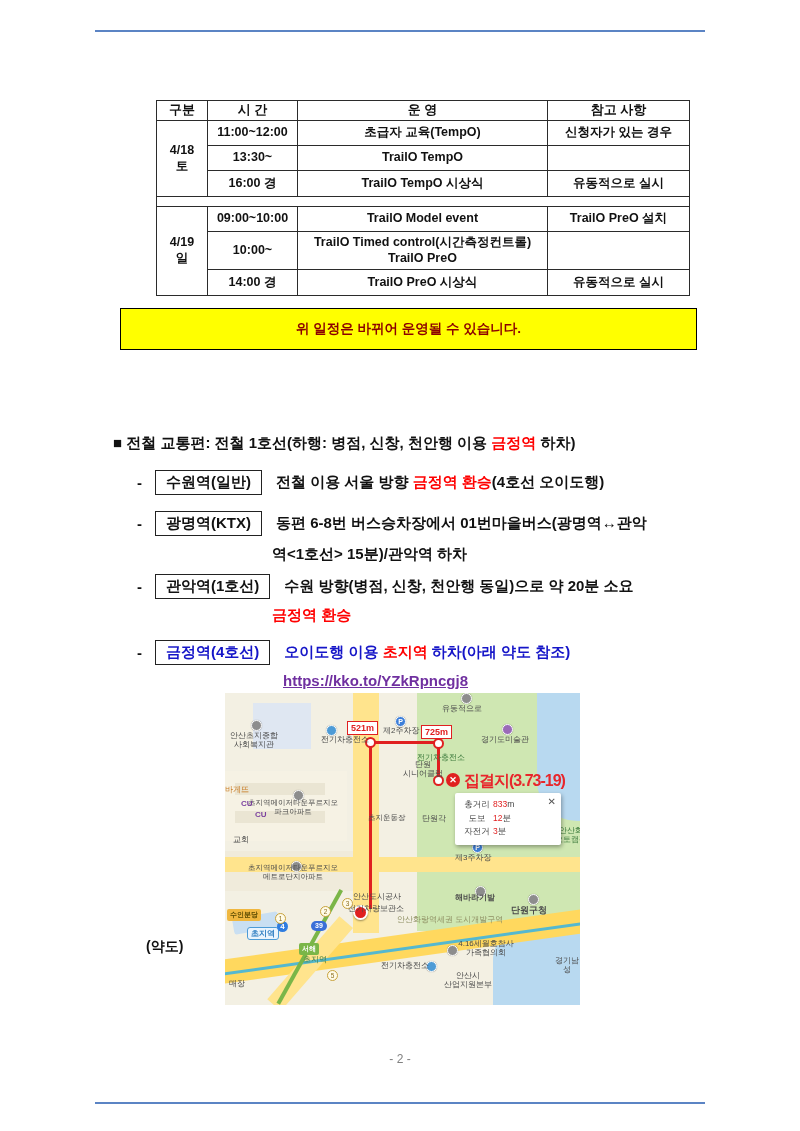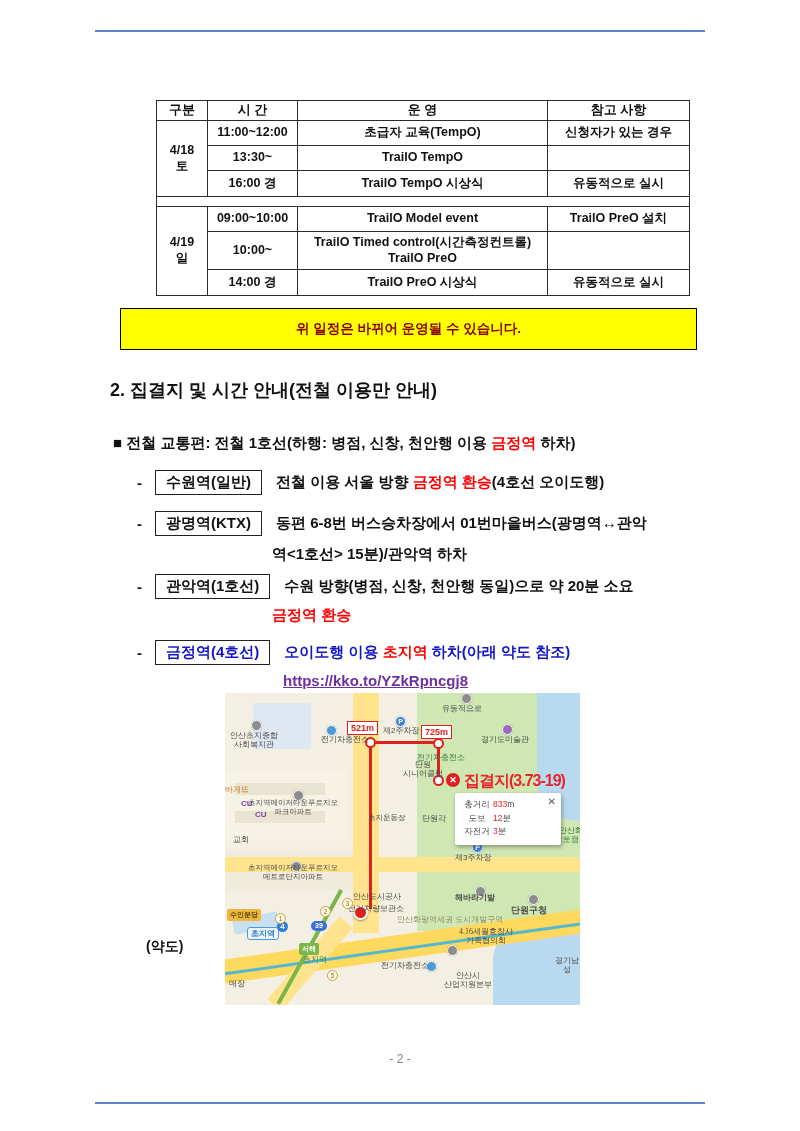--- a/index.html
+++ b/index.html
@@ -144,21 +144,20 @@
       <td>TrailO PreO 시상식</td>
       <td>유동적으로 실시</td>
     </tr>
   </tbody>
     </table>
 
   <div class="notice">
     <div>위 일정은 바뀌어 운영될 수 있습니다.</div>
   </div>
 
-  <div class="h2">2. 집결지 및 시간 안내(전철 이용만 안내)</div>
 
   <div class="bullet">
     <span>■ 전철 교통편: 전철 1호선(하행: 병점, 신창, 천안행 이용 </span><span class="red">금정역</span><span> 하차)</span>
   </div>
 
   <div class="dash" style="left:137px;top:474px;">-</div>
   <div class="item" style="left:155px;top:470px;">
     <span class="stbox">수원역(일반)</span><span>전철 이용 서울 방향 </span><span class="red">금정역 환승</span><span>(4호선 오이도행)</span>
   </div>
 
@@ -249,21 +248,21 @@
     <div class="mlbl c" style="left:20px;top:171px;width:96px;font-size:7.5px;">초지역메이저타운푸르지오
 메트로단지아파트</div>
     <div class="mlbl" style="left:230px;top:160px;">제3주차장</div>
     <div class="mlbl c green" style="left:328px;top:133px;width:44px;">안산화랑
 오토캠핑장</div>
     <div class="mlbl" style="left:230px;top:200px;font-weight:bold;">해바라기밭</div>
     <div class="mlbl bold" style="left:286px;top:212px;font-size:9px;">단원구청</div>
     <div class="mlbl" style="left:128px;top:199px;">안산도시공사</div>
     <div class="mlbl" style="left:123px;top:211px;">전기차량보관소</div>
     <div class="mlbl olive" style="left:172px;top:222px;">안산화랑역세권 도시개발구역</div>
-    <div class="mlbl c" style="left:230px;top:234px;width:62px;font-family:Liberation Serif, serif;">4.16세월호참사
+    <div class="mlbl c" style="left:230px;top:246px;width:62px;">4.16세월호참사
 가족협의회</div>
     <div class="mlbl" style="left:156px;top:268px;">전기차충전소</div>
     <div class="mlbl c" style="left:212px;top:278px;width:62px;">안산시
 산업지원본부</div>
     <div class="mlbl c" style="left:324px;top:263px;width:36px;">경기남
 성</div>
     <div class="mlbl" style="left:4px;top:286px;">매장</div>
 
     <div class="badge bsuin" style="left:2px;top:216px;">수인분당</div>
     <div class="badge bchoji" style="left:22px;top:234px;">초지역</div>

